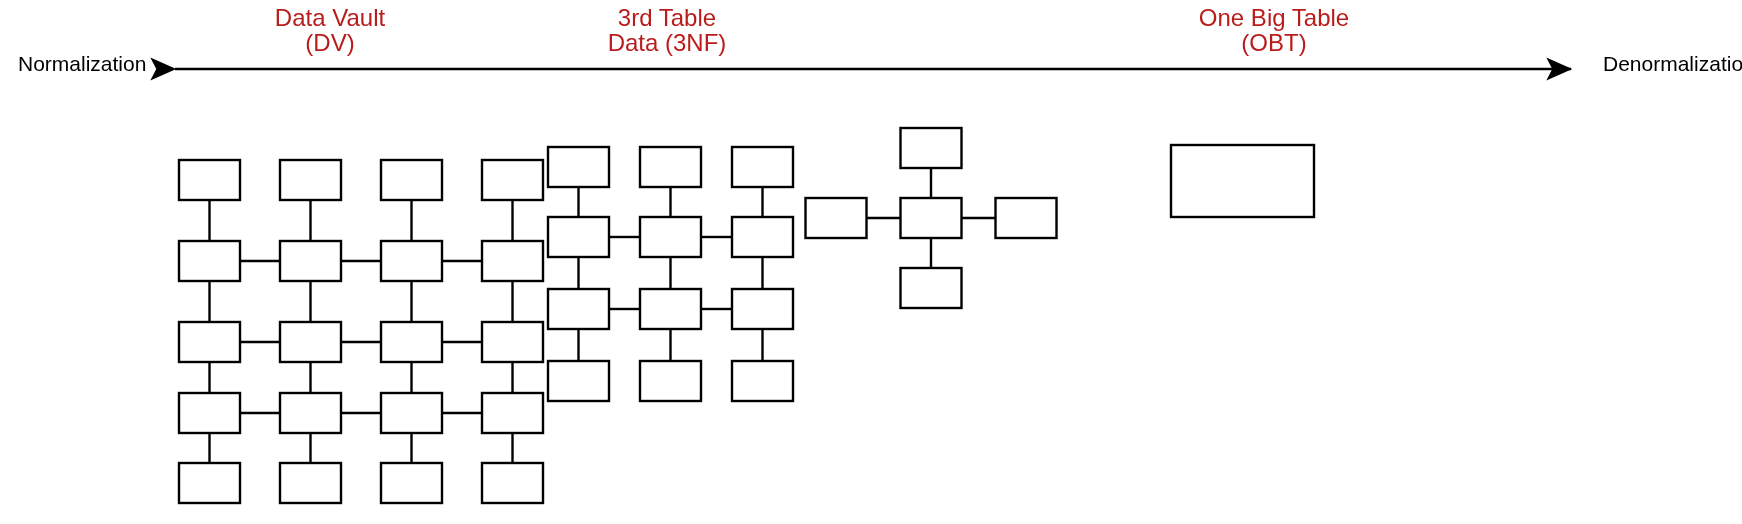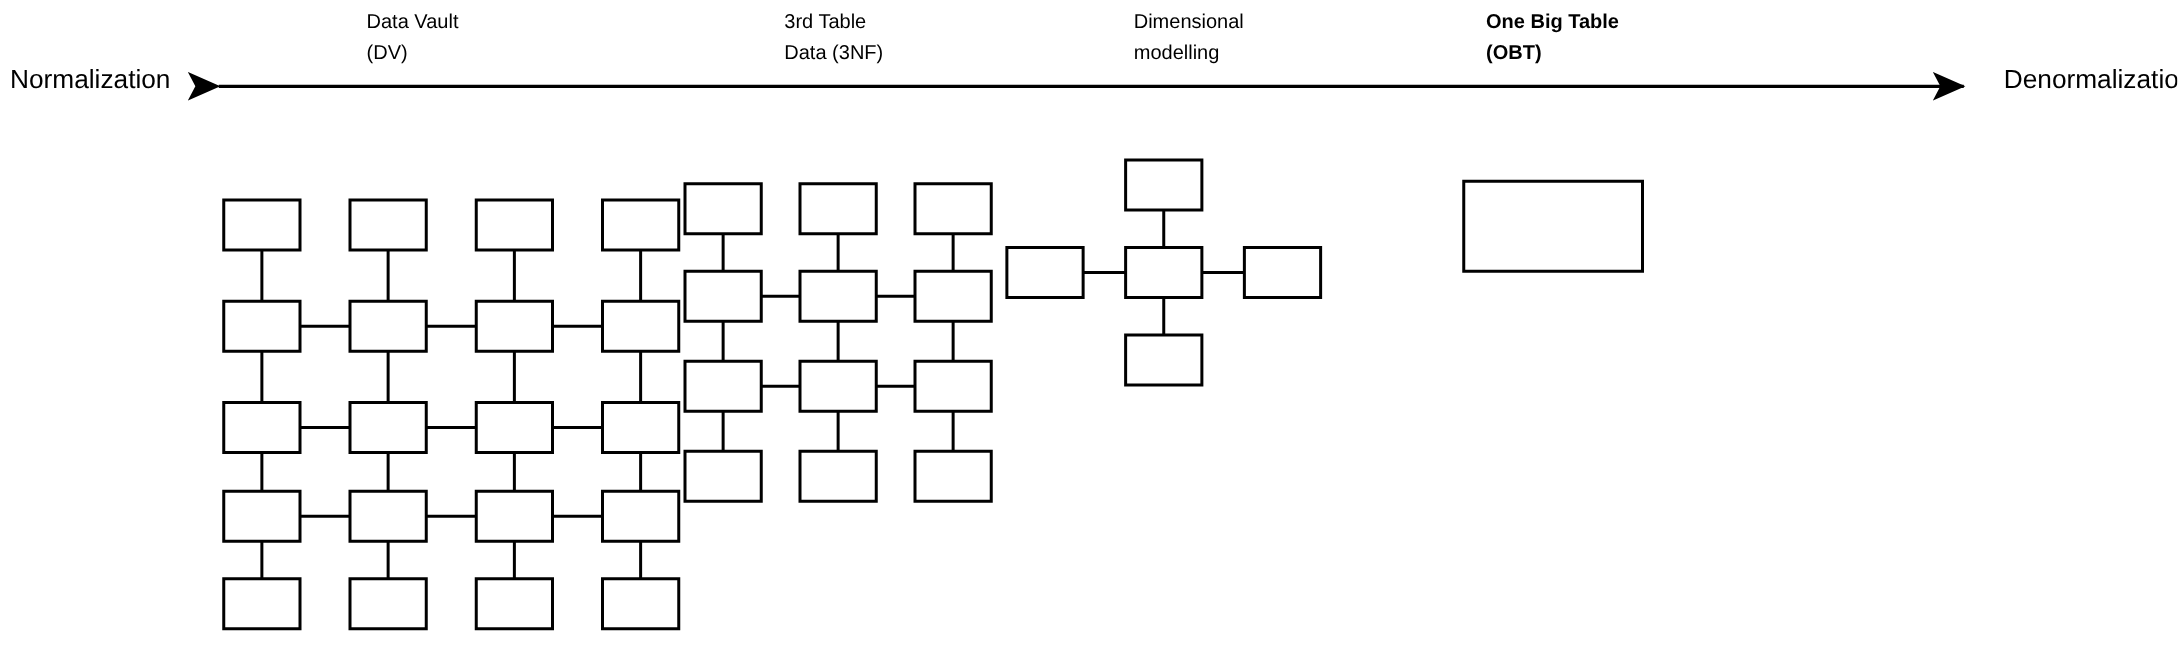--- a/index.html
+++ b/index.html
@@ -18,29 +18,29 @@
     background: #ffffff;
     overflow: hidden;
   }
   .axis-label {
     position: absolute;
     font-size: 21px;
     line-height: 24px;
     color: #000000;
     white-space: nowrap;
   }
-  .axis-label.left  { left: 8px;  top: 52px; }
+  .axis-label.left  { left: 18px;  top: 52px; }
   .axis-label.right { left: 1603px; top: 52px; }
 
   .stage-label {
     position: absolute;
-    font-size: 16px;
+    font-size: 24px;
     line-height: 25px;
-    text-align: left;
-    color: #000000;
+    text-align: center;
+    color: #b91c1c;
     white-space: nowrap;
     transform: translateX(-50%);
   }
 
   .axis-svg {
     position: absolute;
     left: 0;
     top: 0;
     width: 1742px;
     height: 524px;
@@ -91,25 +91,21 @@
   <div class="axis-label right">Denormalization</div>
 
   <div class="stage-label" style="left:330px; top:5px;">
     <div>Data Vault</div>
     <div>(DV)</div>
   </div>
   <div class="stage-label" style="left:667px; top:5px;">
     <div>3rd Table</div>
     <div>Data (3NF)</div>
   </div>
-  <div class="stage-label" style="left:951px; top:5px;">
-    <div>Dimensional</div>
-    <div>modelling</div>
-  </div>
-  <div class="stage-label" style="left:1242px; top:5px;font-weight:bold;">
+  <div class="stage-label" style="left:1274px; top:5px;">
     <div>One Big Table</div>
     <div>(OBT)</div>
   </div>
 
   <svg class="diagram-svg" id="diagram-layer" viewBox="0 0 1742 524" xmlns="http://www.w3.org/2000/svg">
     <g id="g-data-vault">
         <line x1="209.5" y1="200" x2="209.5" y2="241" class="ent-link"></line>
         <line x1="209.5" y1="281" x2="209.5" y2="322" class="ent-link"></line>
         <line x1="209.5" y1="362" x2="209.5" y2="393" class="ent-link"></line>
         <line x1="209.5" y1="433" x2="209.5" y2="463" class="ent-link"></line>

